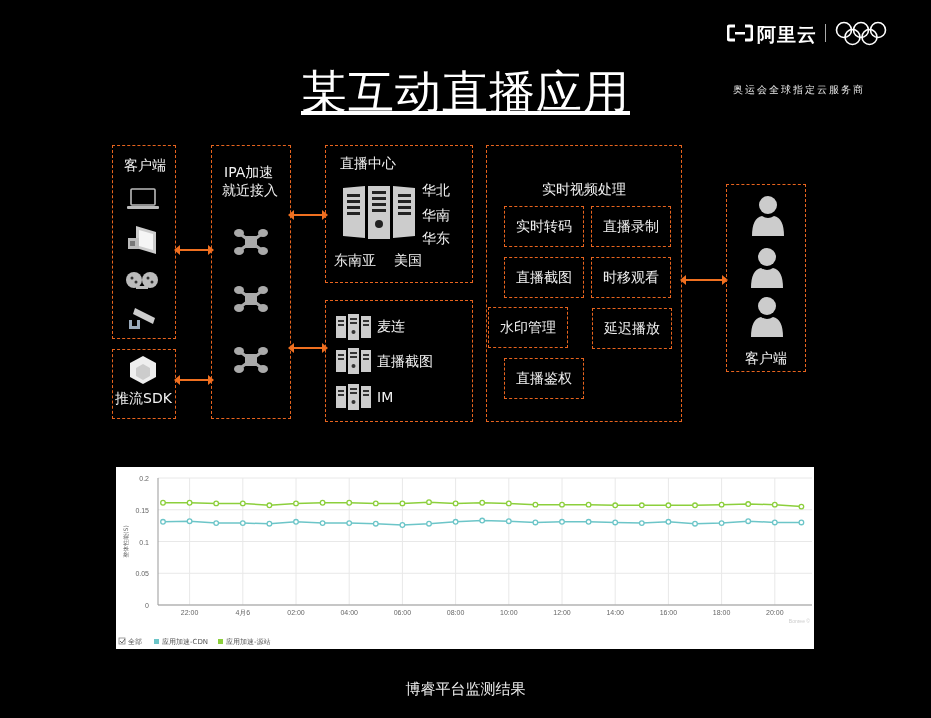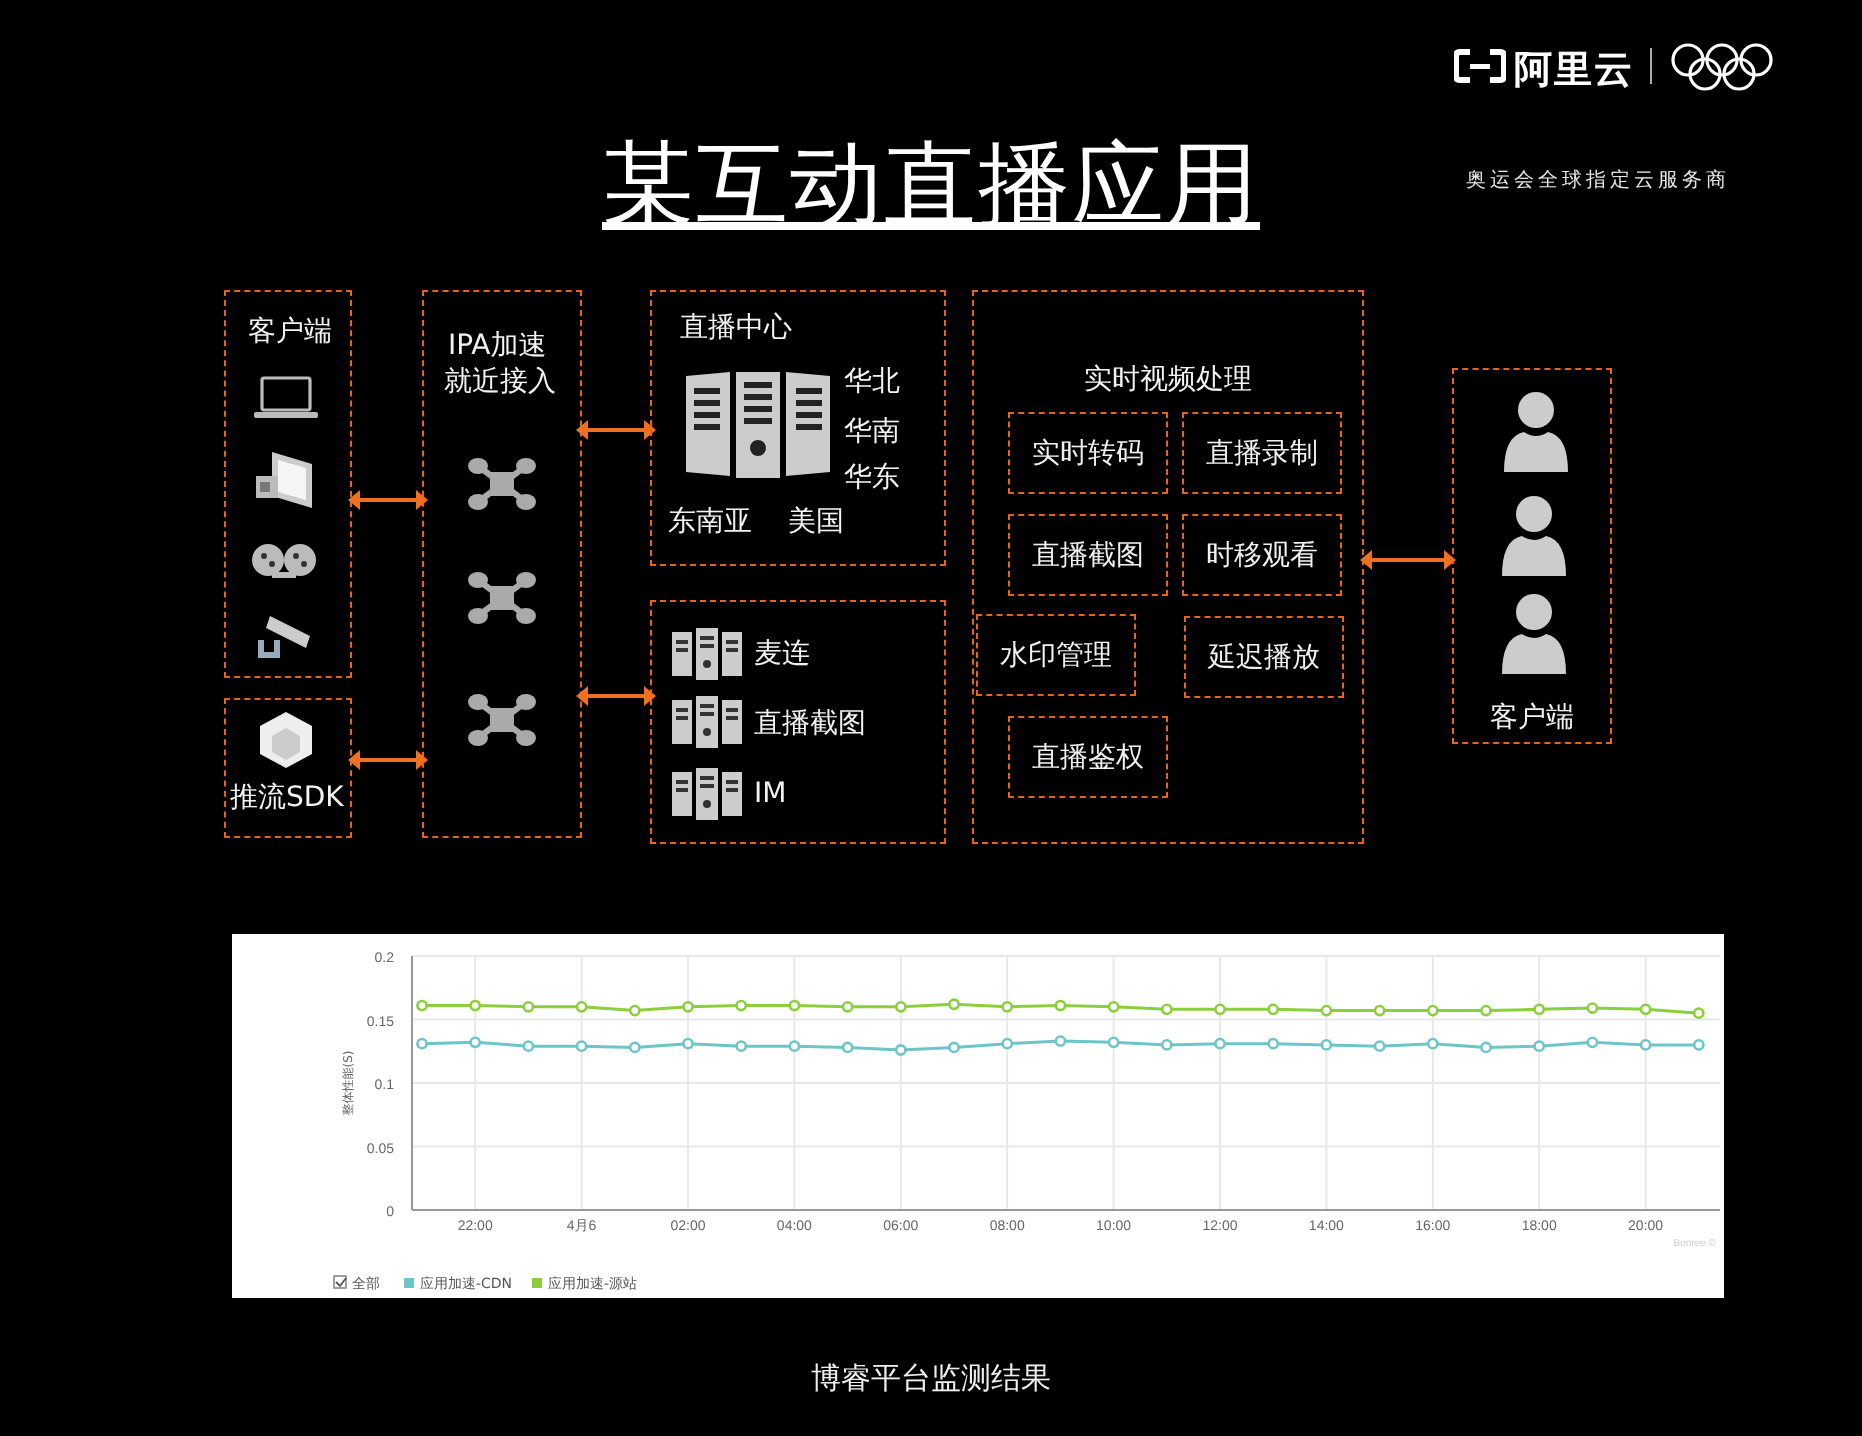--- a/index.html
+++ b/index.html
@@ -10,21 +10,21 @@
   .lbl { font-size:14px; color:#f2f2f2; white-space:nowrap; }
   .logo { left:727px; top:18px; width:160px; height:50px; }
   .logo-text { position:absolute; left:0; top:4px; font-size:19px; font-weight:bold; letter-spacing:1px; }
   .logo-sub { position:absolute; left:6px; top:33px; font-size:10px; letter-spacing:2px; color:#e6e6e6; white-space:nowrap;margin-top:32px; }
   .title { left:0; width:931px; top:62px; text-align:center; font-size:46px; letter-spacing:1px;text-decoration:underline; }
   .sub-box { display:flex; align-items:center; justify-content:center; font-size:14px; color:#f0f0f0; }
   .arrow { height:2px; background:#f07020; }
   .arrow::before, .arrow::after { content:""; position:absolute; top:-4px; border:5px solid transparent; }
   .arrow::before { left:-4px; border-right:6px solid #f07020; border-left:0; }
   .arrow::after { right:-4px; border-left:6px solid #f07020; border-right:0; }
-  .chart { left:116px; top:467px; width:698px; height:182px; background:#fff;padding-left:48px; }
+  .chart { left:116px; top:467px; width:698px; height:182px; background:#fff; }
   .caption { left:0; width:931px; top:680px; text-align:center; font-size:15px; color:#eee; }
 </style>
 </head>
 <body>
 
 <div class="abs logo">
   <svg class="abs" style="left:0;top:6px" width="26" height="18">
     <path d="M8 2 H3 Q1 2 1 4 V14 Q1 16 3 16 H8" stroke="#fff" stroke-width="3" fill="none"></path>
     <path d="M18 2 H23 Q25 2 25 4 V14 Q25 16 23 16 H18" stroke="#fff" stroke-width="3" fill="none"></path>
     <rect x="8" y="8" width="10" height="2.5" fill="#fff"></rect>

